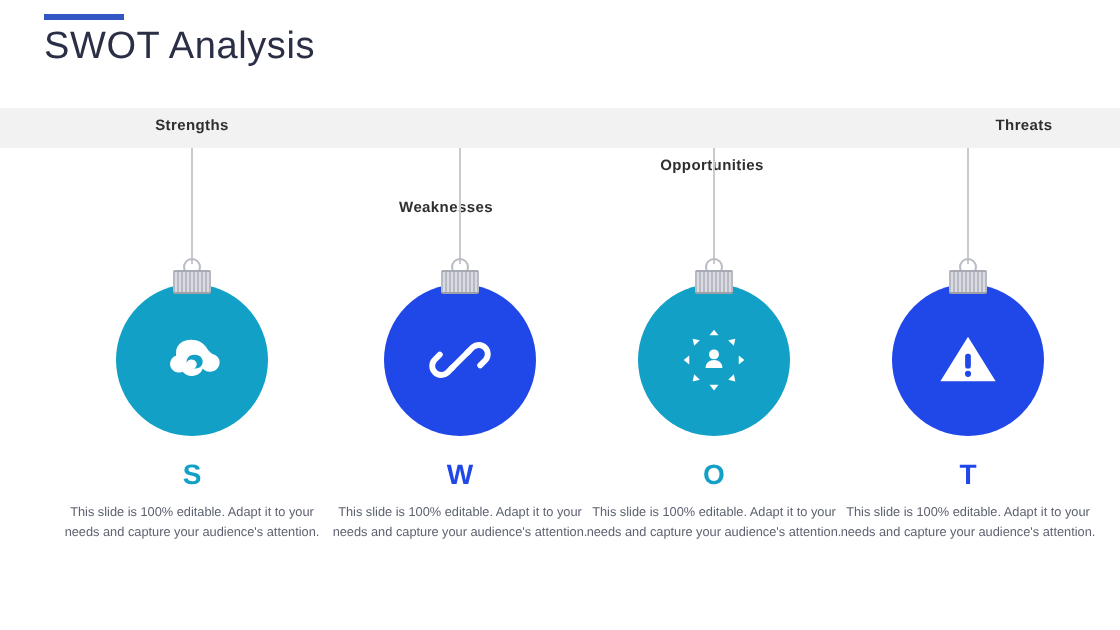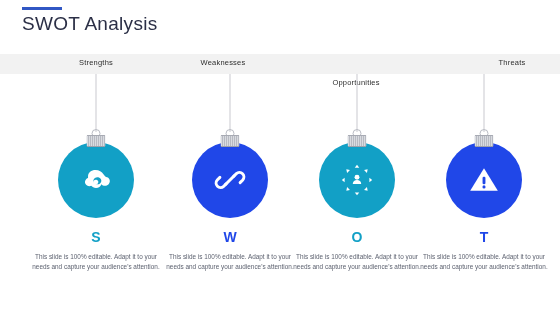--- a/index.html
+++ b/index.html
@@ -47,21 +47,21 @@
     left: 0;
     top: 54px;
     width: 560px;
     height: 20px;
     background: #f2f2f2;
   }
   .col-label {
     position: absolute;
     top: 58px;
     font-size: 7.5px;
-    font-weight: normal;
+    font-weight: bold;
     color: #2f2f2f;
     letter-spacing: 0.2px;
     text-align: right;
     white-space: nowrap;
     transform: translateX(-50%);
   }
 
   
   .column {
     position: absolute;
@@ -158,21 +158,21 @@
 <body>
 
 <div id="slide">
 
   <div id="accent-bar"></div>
   <div id="page-title">SWOT Analysis</div>
 
   <div id="label-band"></div>
 
   <div class="col-label" style="left:96px;">Strengths</div>
-  <div class="col-label" style="left:223px;">Weaknesses</div>
+  <div class="col-label" style="left:223px;margin-top:41px;">Weaknesses</div>
   <div class="col-label" style="left:356px;margin-top:20px;">Opportunities</div>
   <div class="col-label" style="left:477px;margin-left:35px;">Threats</div>
 
   <div class="column" id="col-0">
     <div class="string"></div>
     <div class="loop"></div>
     <div class="cap"></div>
     <div class="ball" style="background:#12a0c6;">
       <span>
         <svg width="34" height="34" viewBox="0 0 64 64" aria-hidden="true">

